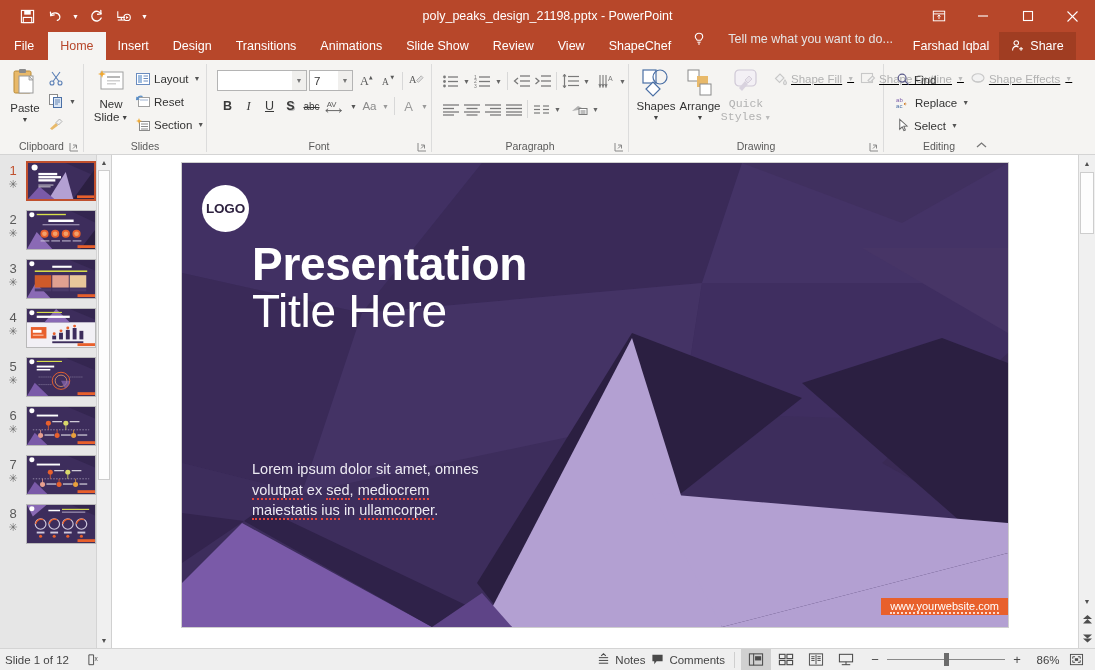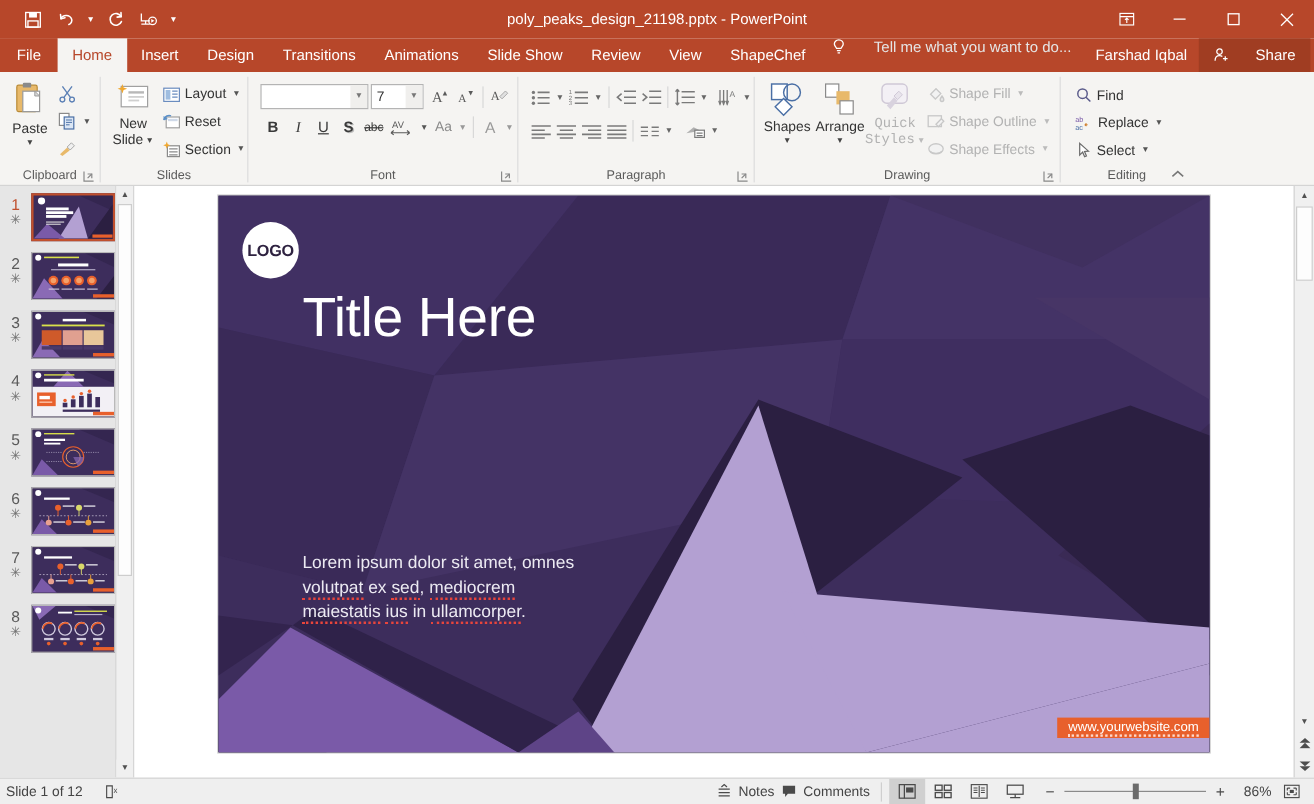--- a/index.html
+++ b/index.html
@@ -47,21 +47,21 @@
   .tab.file { background: #b7472a; padding: 0 14px; }
   .tab.active { background: #f5f4f2; color: #b7472a; }
   .tellme {
     display: flex; align-items: flex-start; gap: 23px; color: #e5e5e5; font-size: 12.5px;
     padding: 0 10px; cursor: pointer; font-style: normal;
   }
   .acct {
     display:flex; align-items:center; color:#fff; font-size:12.5px; padding: 0 10px; cursor: pointer;
   }
   .share-btn {
-    display: flex; align-items: center; gap: 21px; color: #fff; font-size: 12.5px;
+    display: flex; align-items: center; gap: 5px; color: #fff; font-size: 12.5px;
     padding: 0 12px; background: #a03d22; cursor: pointer;
   }
 
   
   .ribbon {
     height: 95px; background: #f5f4f2; border-bottom: 1px solid #d4d4d4;
     display: flex; position: relative;
   }
   .rgroup { display: flex; flex-direction: column; position: relative; padding: 2px 0 0 0; }
   .rgroup-body { flex: 1; display: flex; align-items: flex-start; padding: 3px 4px 0 5px; }
@@ -675,21 +675,21 @@
             <path d="M8 20 L14 13 L17 16 L11 23 Z" fill="#d8d2de"></path>
             <path d="M14 12 L18 8 L21 11 L17 15 Z" fill="#e8e4ec" stroke="#cfc8d6" stroke-width=".8"></path>
           </svg>
         </span>
         <span class="lbl">Quick</span>
         <span style="display:flex;align-items:center;gap:2px;">
           <span class="lbl" style="margin:0">Styles</span>
           <span class="dd" style="color:#bbb">▼</span>
         </span>
       </div>
-      <div style="display:flex;flex-direction:column;padding-top:2px;">
+      <div style="display:flex;flex-direction:row;padding-top:2px;text-decoration:underline;">
         <div class="smbtn disabled">
           <svg width="16" height="15" viewBox="0 0 16 15" fill="none" stroke="#c8c8c8" stroke-width="1.1">
             <path d="M3.5 7.5 L8 3 L12 7 L7.5 11.5 Z" fill="#f2f2f2"></path>
             <path d="M13 9 C13 9 14.5 11 14.5 12 C14.5 13 13.8 13.6 13 13.6 C12.2 13.6 11.5 13 11.5 12 C11.5 11 13 9 13 9Z" fill="#e6e6e6"></path>
           </svg>
           <span>Shape Fill</span>
           <span class="cr">▼</span>
         </div>
         <div class="smbtn disabled">
           <svg width="16" height="15" viewBox="0 0 16 15" fill="none" stroke="#c8c8c8" stroke-width="1.1">
@@ -1029,20 +1029,21 @@
         <polygon points="450,175 540,464 300,464" fill="#b3a0d2"></polygon>
         <polygon points="540,464 826,390 826,464" fill="#b3a0d2"></polygon>
         <polygon points="540,464 826,390 826,360 470,330" fill="#b3a0d2"></polygon>
         <polygon points="0,420 60,360 250,464 0,464" fill="#7a5aa8"></polygon>
         <polygon points="0,400 62,358 0,350" fill="#33244e"></polygon>
         <polygon points="62,358 250,464 330,464 80,345" fill="#2f2249"></polygon>
         <polygon points="250,464 330,464 300,430" fill="#5e4487"></polygon>
       </svg>
       <div class="slide-logo">LOGO</div>
       <div class="slide-title">
+        <span class="ln bold">Presentation</span>
         <span class="ln">Title Here</span>
       </div>
       <div class="slide-body">
         <span>Lorem ipsum dolor sit amet, omnes</span><br>
         <span class="sp">volutpat</span><span> ex </span><span class="sp">sed</span><span>, </span><span class="sp">mediocrem</span><br>
         <span class="sp">maiestatis</span><span> </span><span class="sp">ius</span><span> in </span><span class="sp">ullamcorper</span><span>.</span>
       </div>
       <div class="site-bar">
         <span class="u">www.yourwebsite.com</span>
       </div>

